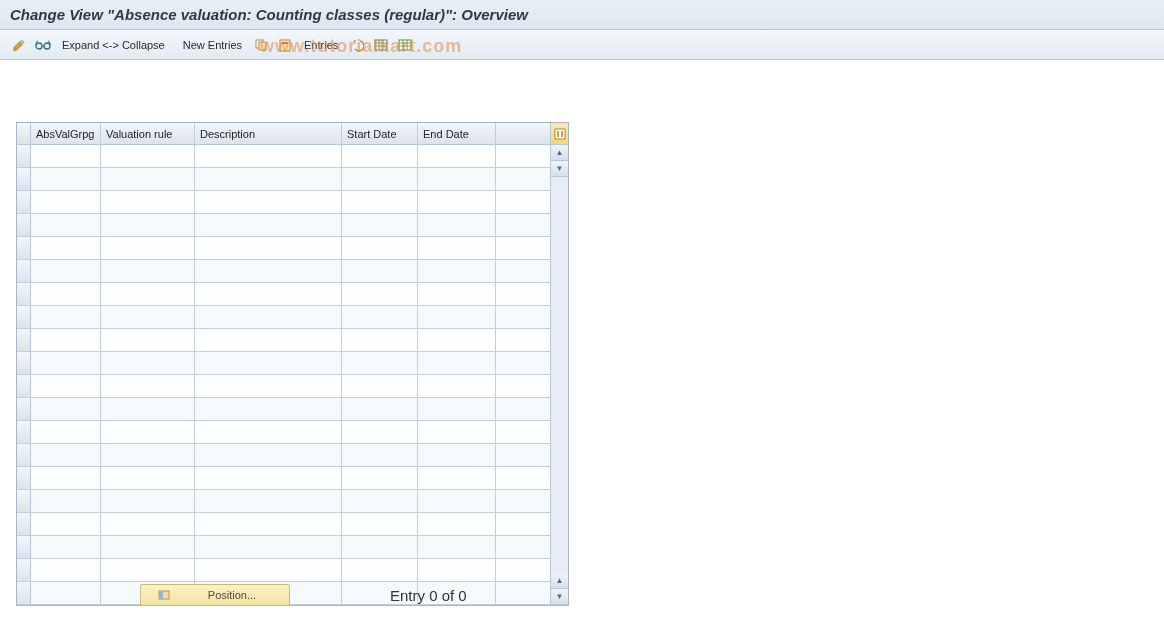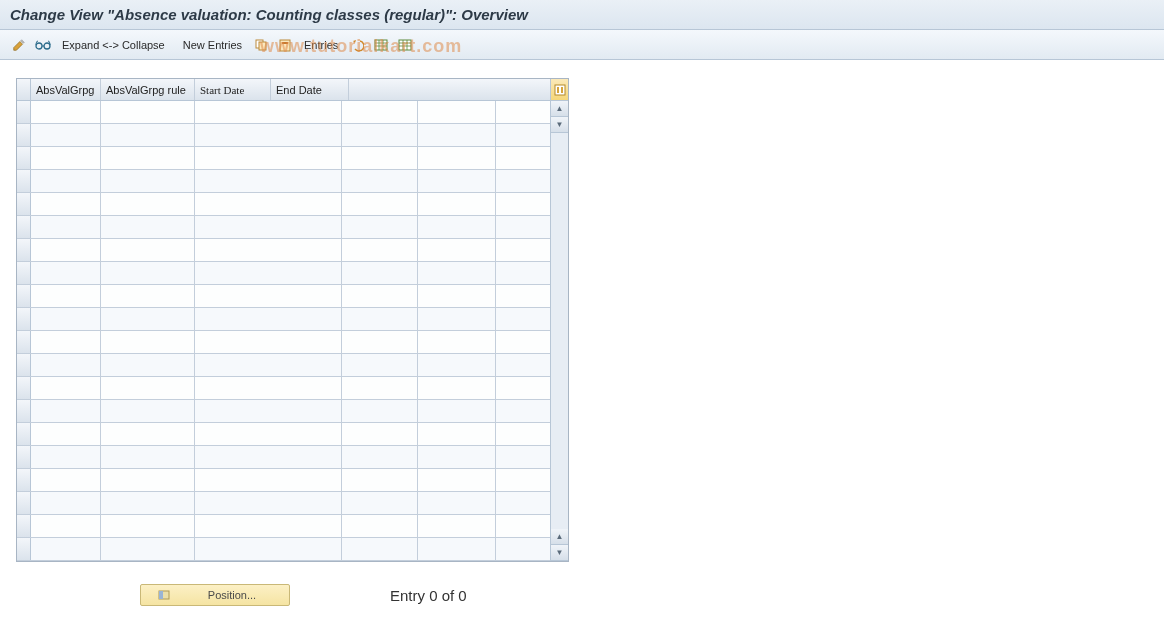--- a/index.html
+++ b/index.html
@@ -53,20 +53,21 @@
       top: 36px;
       left: 260px;
       font-size: 18px;
       font-weight: bold;
       color: rgba(222, 141, 76, 0.55);
       pointer-events: none;
       letter-spacing: 1px;
     }
     .content {
       padding: 18px 4px 10px 16px;
+      margin-top: 44px;
     }
     .table-wrap {
       display: flex;
       width: 553px;
       border: 1px solid #a8b5c4;
       background: #eef3f8;
     }
     .table-area {
       flex: 1;
       background: #eef3f8;
@@ -93,21 +94,21 @@
     .rowsel-h, .rowsel {
       width: 14px;
       flex: 0 0 14px;
       padding: 0;
       background: linear-gradient(#f3f6fa, #dbe3ec);
       border-right: 1px solid #b7c6d6;
     }
     .col-absval { width: 70px; flex: 0 0 70px; }
     .col-valrule { width: 94px; flex: 0 0 94px; }
     .col-desc { width: 147px; flex: 0 0 147px; }
-    .col-start { width: 76px; flex: 0 0 76px; font-family: Liberation Serif, serif; }
+    .col-start { width: 76px; flex: 0 0 76px; }
     .col-end { width: 78px; flex: 0 0 78px; text-align: center; }
     .col-gap { flex: 1; border-right: none; background: #eef3f8; }
     .thead .col-gap { background: linear-gradient(#f3f6fa, #dbe3ec); }
     .trow { border-bottom: 1px solid #c3cedb; }
     .trow .td { background: #fdfefe; }
     .trow:nth-child(even) .td { background: #f6f9fc; }
     .scroll-col {
       width: 18px;
       flex: 0 0 18px;
       border-left: 1px solid #b7c6d6;
@@ -224,21 +225,22 @@
 </div>
 
 <div class="watermark">www.tutorialkart.com</div>
 
 <div class="content">
   <div class="table-wrap">
     <div class="table-area">
       <div class="thead">
         <div class="rowsel-h"></div>
         <div class="th col-absval">AbsValGrpg</div>
-        <div class="th col-valrule">AbsValGrpg rule</div>
+        <div class="th col-valrule">Valuation rule</div>
+        <div class="th col-desc">Description</div>
         <div class="th col-start">Start Date</div>
         <div class="th col-end">End Date</div>
         <div class="th col-gap"></div>
       </div>
       <div id="tbody">
           <div class="trow">
             <div class="rowsel"></div>
             <div class="td col-absval"></div>
             <div class="td col-valrule"></div>
             <div class="td col-desc"></div>

